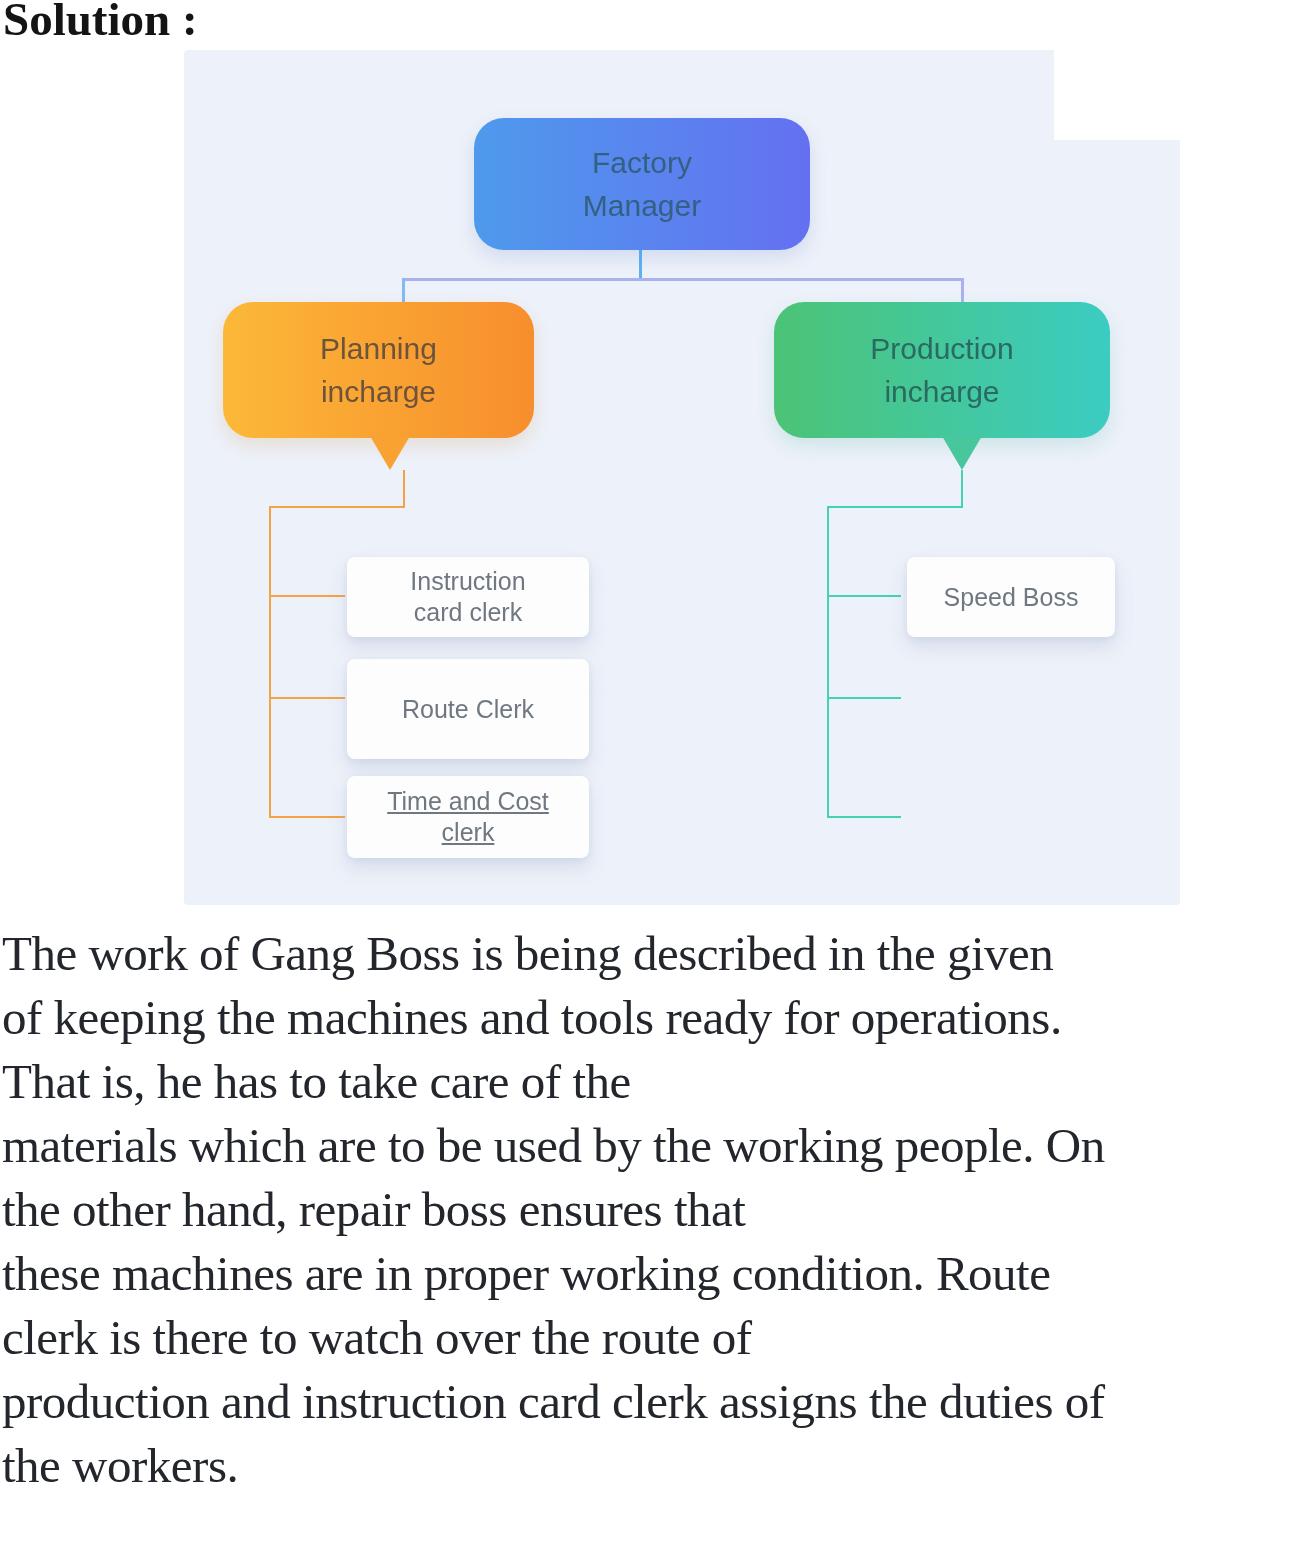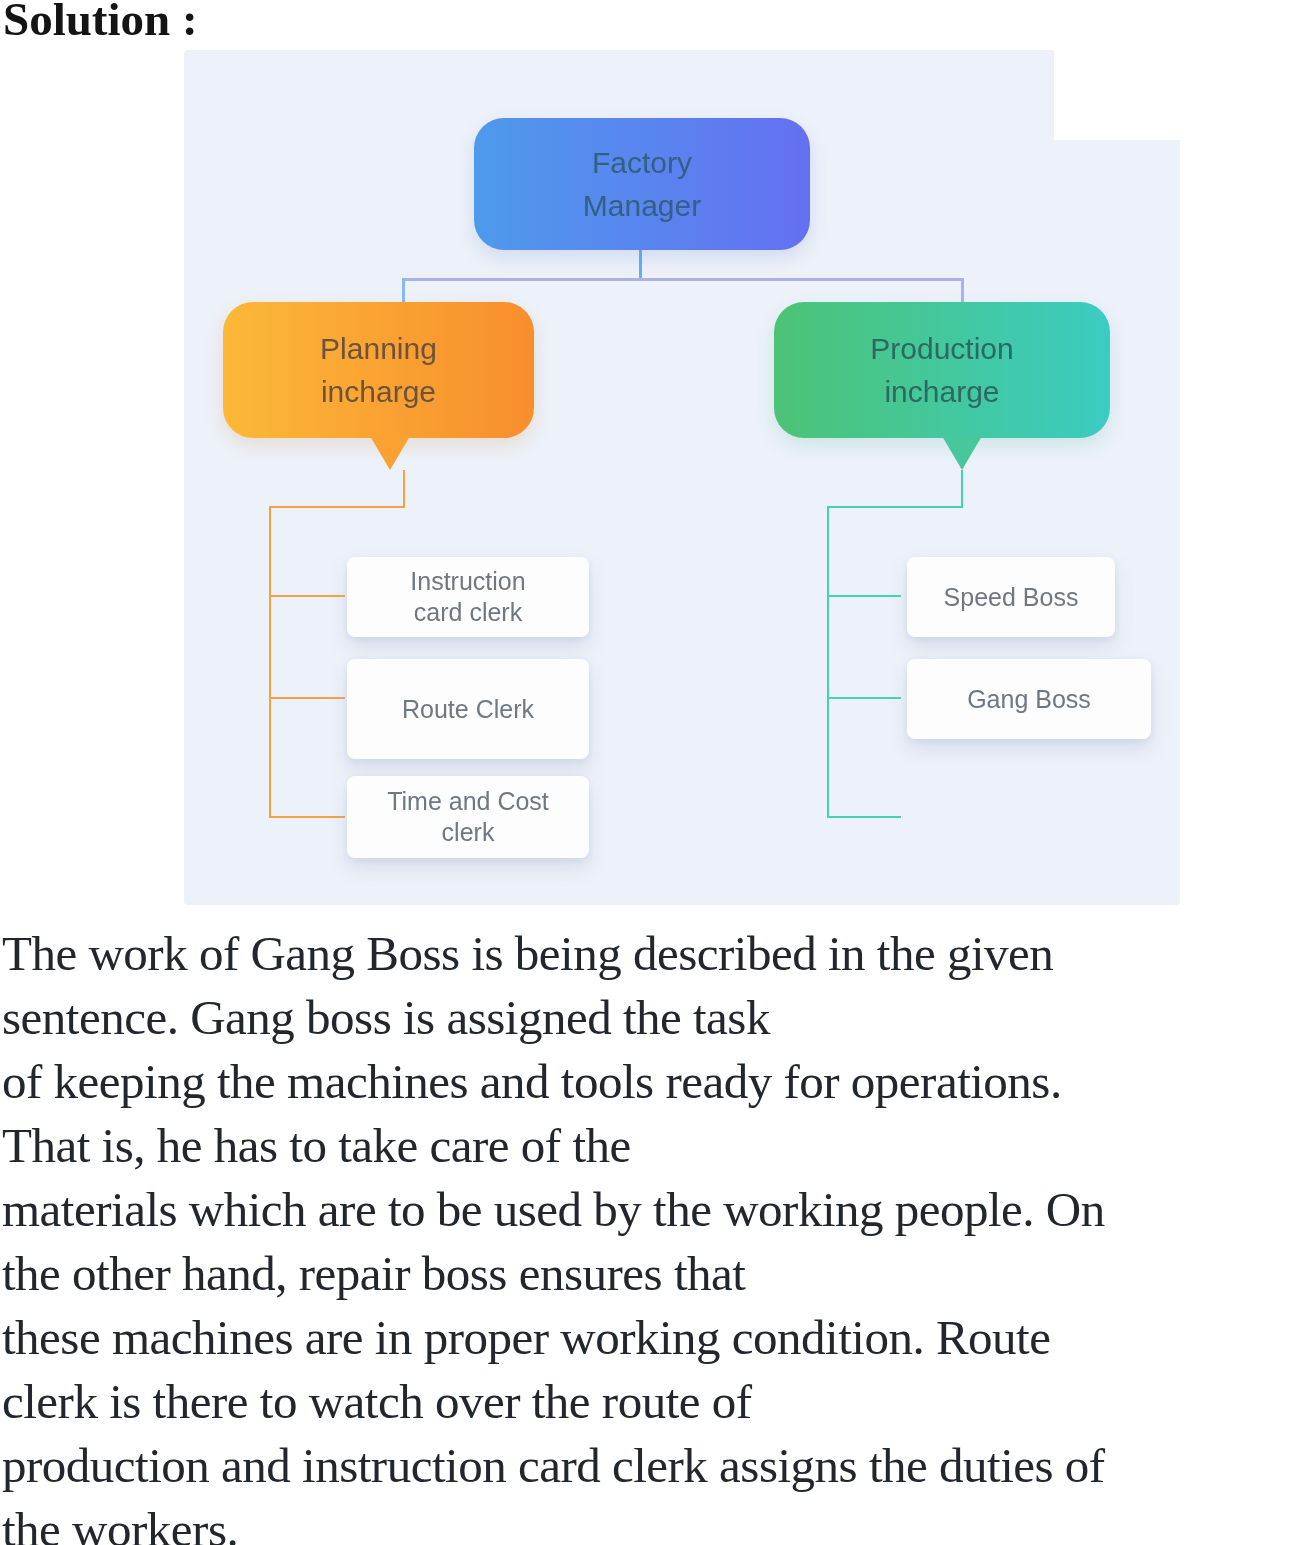--- a/index.html
+++ b/index.html
@@ -111,21 +111,21 @@
     justify-content: center;
     text-align: center;
     font-family: "Liberation Sans", sans-serif;
     font-size: 25px;
     line-height: 31px;
     color: #6f7781;
     white-space: pre-line;
   }
   .card-l1 { left: 163px; top: 507px; height: 80px; }
   .card-l2 { left: 163px; top: 609px; height: 100px; }
-  .card-l3 { left: 163px; top: 726px; height: 82px; }
+  .card-l3 { left: 163px; top: 726px; height: 82px; text-decoration: underline; }
   .card-r1 { left: 723px; top: 507px; height: 80px; width: 208px; }
   .card-r2 { left: 723px; top: 609px; height: 80px; width: 244px; }
   .card-r3 { left: 723px; top: 726px; height: 84px; width: 244px; }
 
   
   .solution-text {
     position: absolute;
     left: 2px; top: 922px;
     width: 1288px;
     font-family: "Liberation Serif", serif;
@@ -189,28 +189,24 @@
     <div class="card card-l2">
       <span>Route Clerk</span>
     </div>
     <div class="card card-l3">
       <span>Time and Cost
 clerk</span>
     </div>
     <div class="card card-r1">
       <span>Speed Boss</span>
     </div>
-    <div class="card card-r2">
-      <span>Gang Boss</span>
-    </div>
   </div>
 
   <div class="solution-text">
     <div class="t-line">The work of Gang Boss is being described in the given</div>
-    <div class="t-line">sentence. Gang boss is assigned the task</div>
     <div class="t-line">of keeping the machines and tools ready for operations.</div>
     <div class="t-line">That is, he has to take care of the</div>
     <div class="t-line">materials which are to be used by the working people. On</div>
     <div class="t-line">the other hand, repair boss ensures that</div>
     <div class="t-line">these machines are in proper working condition. Route</div>
     <div class="t-line">clerk is there to watch over the route of</div>
     <div class="t-line">production and instruction card clerk assigns the duties of</div>
     <div class="t-line">the workers.</div>
   </div>
 

